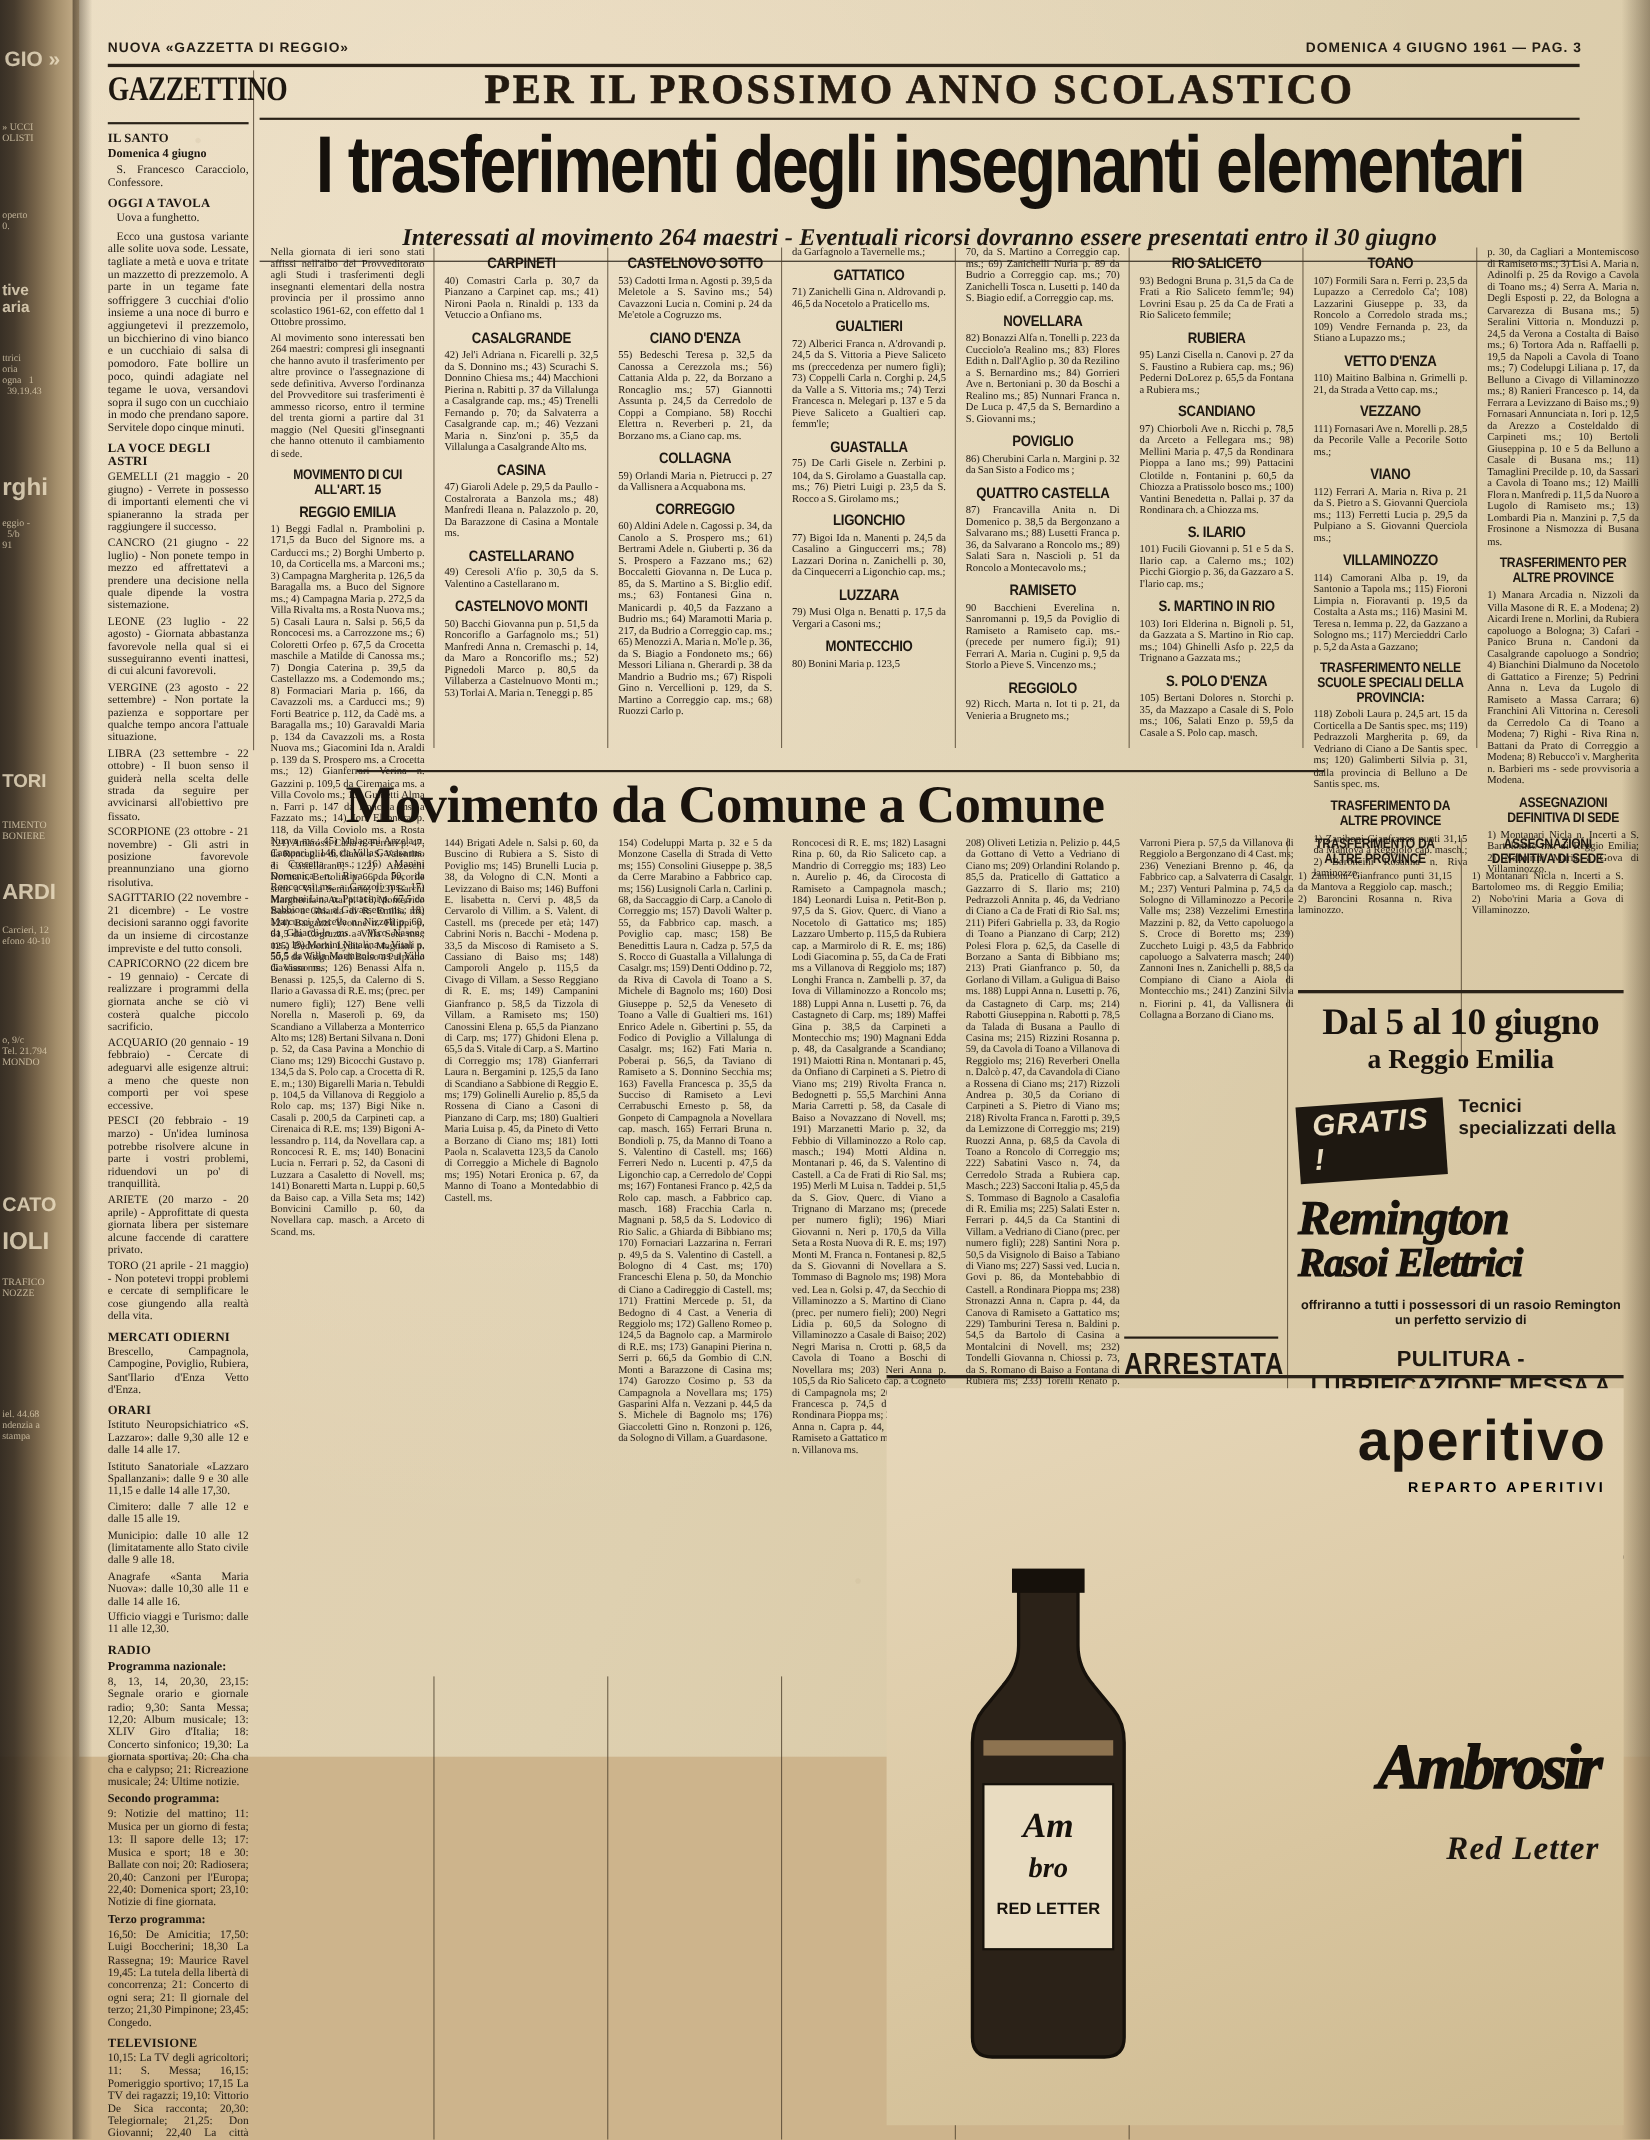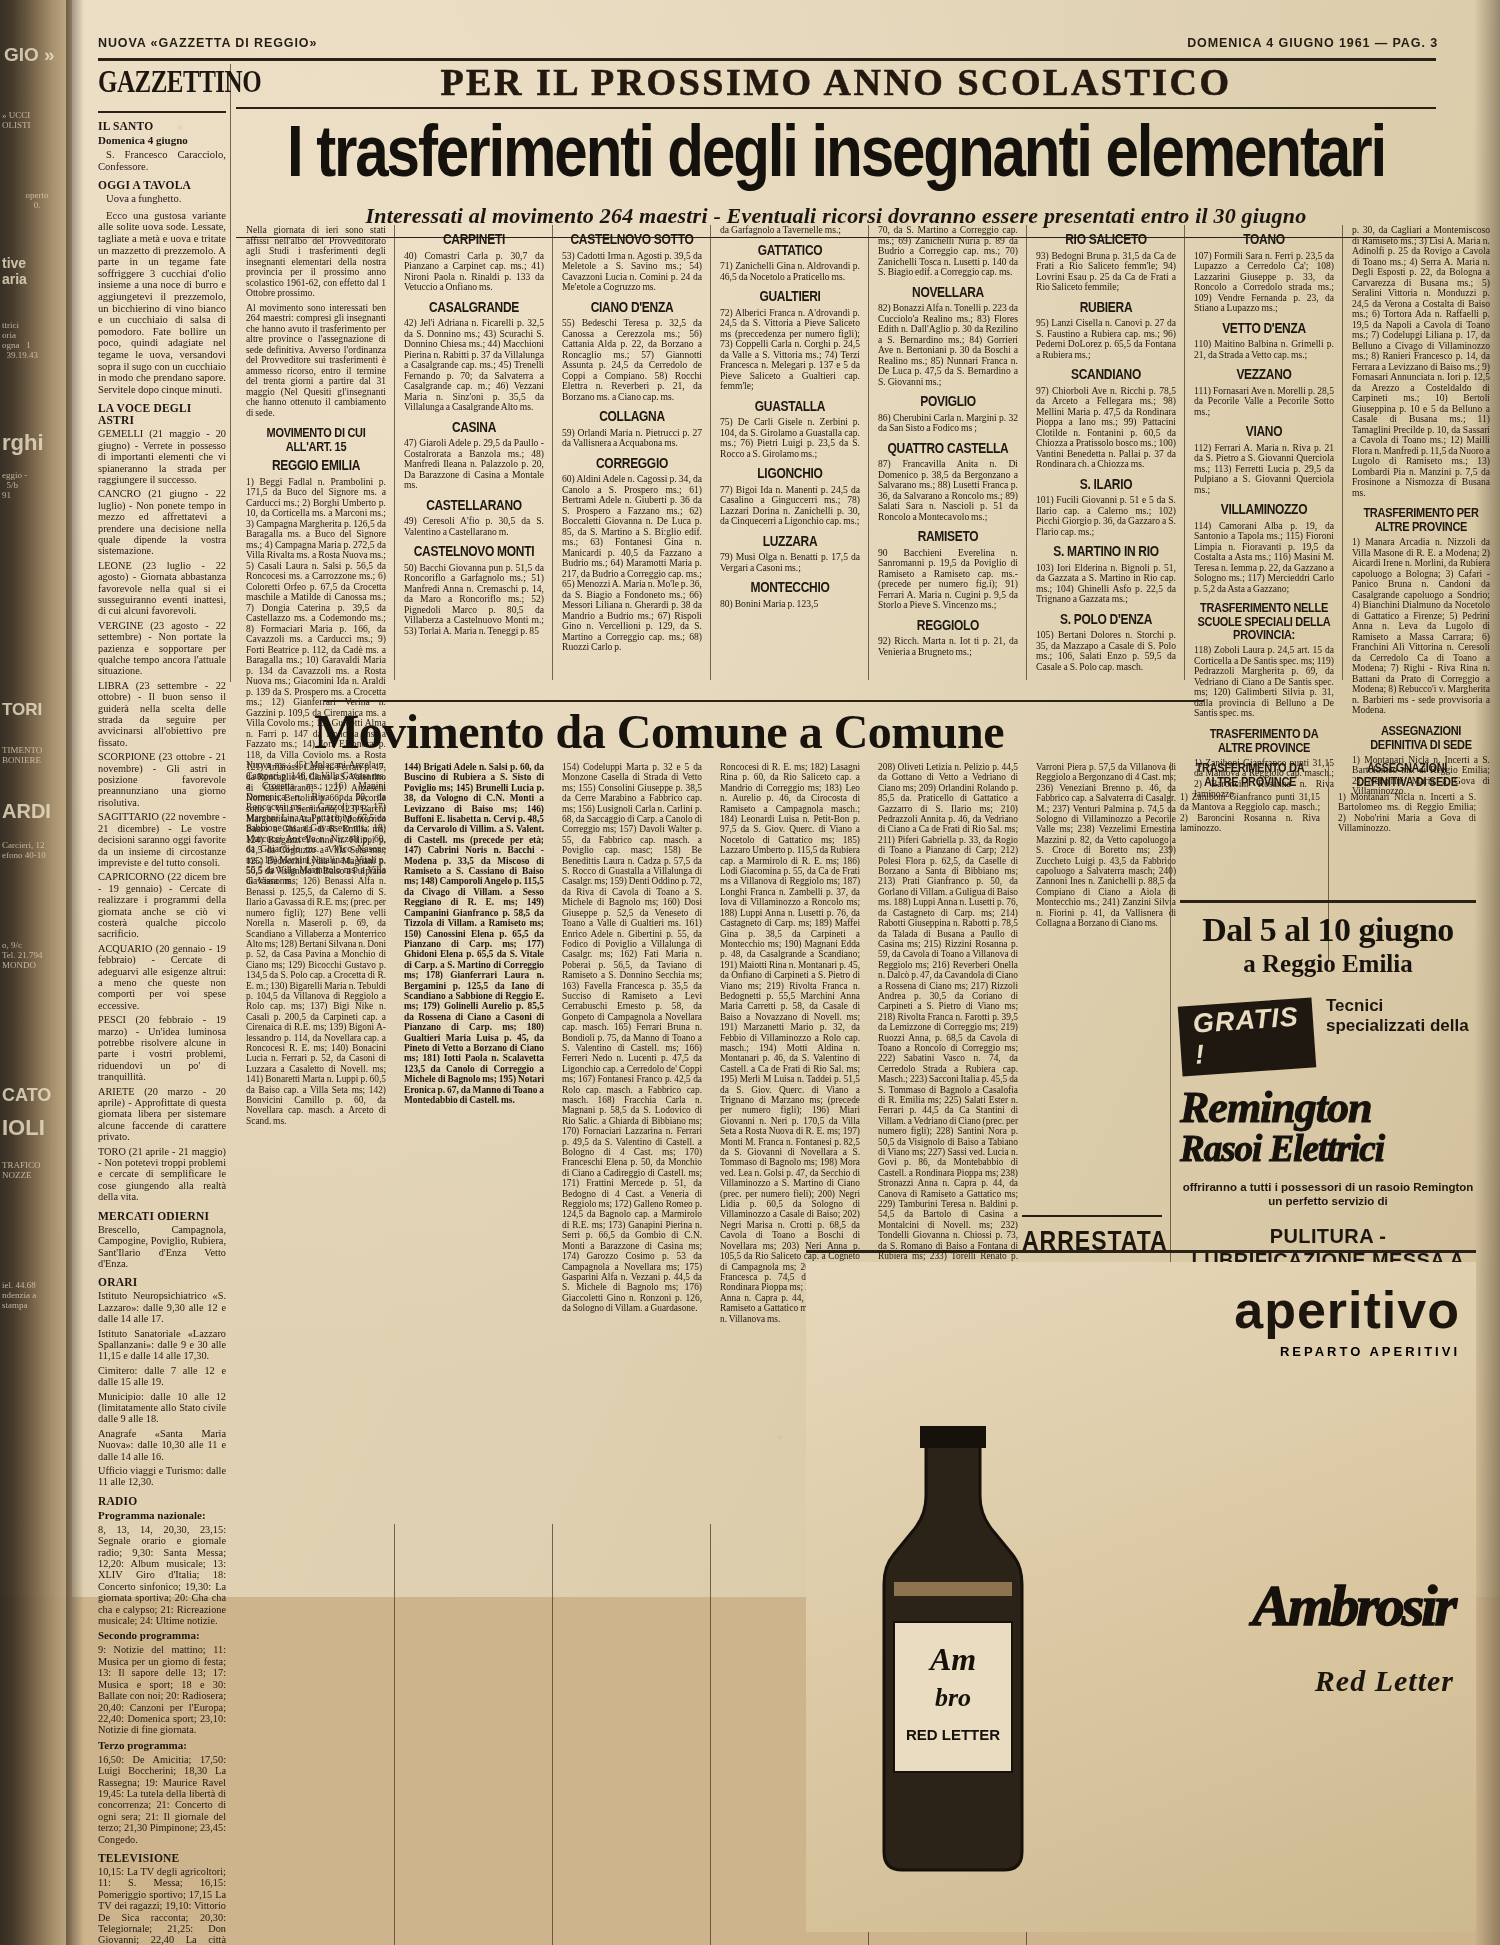--- a/index.html
+++ b/index.html
@@ -209,21 +209,21 @@
 
 <div id="page">
 
   <div class="spine"></div>
   <div class="spine-edge"></div>
   <div class="right-edge"></div>
 
   <div class="bleed-left">
     <div class="blbig" style="position:absolute;left:4px;top:44px;">GIO »</div>
     <div class="bl" style="position:absolute;left:2px;top:110px;width:70px;">» UCCI<br>OLISTI</div>
-    <div class="bl" style="position:absolute;left:2px;top:190px;width:70px;text-align:center;">operto<br>0.</div>
+    <div class="bl" style="position:absolute;left:2px;top:190px;width:70px;">operto<br>0.</div>
     <div class="blbig" style="position:absolute;left:2px;top:255px;font-size:14px;">tive<br>aria</div>
     <div class="bl" style="position:absolute;left:2px;top:320px;width:70px;">ttrici<br>oria<br>ogna &nbsp; 1<br>&nbsp; 39.19.43</div>
     <div class="blbig" style="position:absolute;left:2px;top:430px;font-size:22px;">rghi</div>
     <div class="bl" style="position:absolute;left:2px;top:470px;width:70px;">eggio -<br>&nbsp; 5/b<br>91</div>
     <div class="blbig" style="position:absolute;left:2px;top:700px;font-size:17px;">TORI</div>
     <div class="bl" style="position:absolute;left:2px;top:745px;width:70px;">TIMENTO<br>BONIERE</div>
     <div class="blbig" style="position:absolute;left:2px;top:800px;font-size:20px;">ARDI</div>
     <div class="bl" style="position:absolute;left:2px;top:840px;width:70px;">Carcieri, 12<br>efono 40-10</div>
     <div class="bl" style="position:absolute;left:2px;top:940px;width:70px;">o, 9/c<br>Tel. 21.794<br>MONDO</div>
     <div class="blbig" style="position:absolute;left:2px;top:1085px;font-size:18px;">CATO</div>
@@ -412,21 +412,21 @@
     </div>
 
     <div class="hrule" style="left:240px;top:700px;width:880px;"></div>
     <div class="mov-title ink">Movimento da Comune a Comune</div>
 
     <div class="low ink">
       <div class="lowcol" style="left:148px;width:140px;">
         <p>121) Amarossi Carla n. Ferrari p. 47, da Roncaglio di Ciano a S. Valentino di Castellarano; 122) Anzeschi Norma n. Bertolini p. 66, da Pecorile sotto a Villa Seminaria; 123) Barchi Margherita n. Atal p. 116, Monterrico Basso a Ghiarda di R. Emilia ms; 124) Bargazzi Yvonne n. Filippi p. 61,5 da Cogruzzo a Villa Seta ms.; 125) Bedocchi Lydia n. Magnani p. 50,5 da Visignolo di Baiso a Pulpiano di Viano ms; 126) Benassi Alfa n. Benassi p. 125,5, da Calerno di S. Ilario a Gavassa di R.E. ms; (prec. per numero figli); 127) Bene velli Norella n. Maserolì p. 69, da Scandiano a Villaberza a Monterrico Alto ms; 128) Bertani Silvana n. Doni p. 52, da Casa Pavina a Monchio di Ciano ms; 129) Bicocchi Gustavo p. 134,5 da S. Polo cap. a Crocetta di R. E. m.; 130) Bigarelli Maria n. Tebuldi p. 104,5 da Villanova di Reggiolo a Rolo cap. ms; 137) Bigi Nike n. Casali p. 200,5 da Carpineti cap. a Cirenaica di R.E. ms; 139) Bigoni A- lessandro p. 114, da Novellara cap. a Roncocesi R. E. ms; 140) Bonacini Lucia n. Ferrari p. 52, da Casoni di Luzzara a Casaletto di Novell. ms; 141) Bonaretti Marta n. Luppi p. 60,5 da Baiso cap. a Villa Seta ms; 142) Bonvicini Camillo p. 60, da Novellara cap. masch. a Arceto di Scand. ms.</p>
       </div>
       <div class="col-sep" style="left:296px;top:762px;height:700px;"></div>
-      <div class="lowcol" style="left:306px;width:140px;font-weight:bold;">
+      <div class="lowcol" style="left:306px;width:140px;">
         <p>144) Brigati Adele n. Salsi p. 60, da Buscino di Rubiera a S. Sisto di Poviglio ms; 145) Brunelli Lucia p. 38, da Vologno di C.N. Monti a Levizzano di Baiso ms; 146) Buffoni E. lisabetta n. Cervi p. 48,5 da Cervarolo di Villim. a S. Valent. di Castell. ms (precede per età; 147) Cabrini Noris n. Bacchi - Modena p. 33,5 da Miscoso di Ramiseto a S. Cassiano di Baiso ms; 148) Camporoli Angelo p. 115,5 da Civago di Villam. a Sesso Reggiano di R. E. ms; 149) Campanini Gianfranco p. 58,5 da Tizzola di Villam. a Ramiseto ms; 150) Canossini Elena p. 65,5 da Pianzano di Carp. ms; 177) Ghidoni Elena p. 65,5 da S. Vitale di Carp. a S. Martino di Correggio ms; 178) Gianferrari Laura n. Bergamini p. 125,5 da Iano di Scandiano a Sabbione di Reggio E. ms; 179) Golinelli Aurelio p. 85,5 da Rossena di Ciano a Casoni di Pianzano di Carp. ms; 180) Gualtieri Maria Luisa p. 45, da Pineto di Vetto a Borzano di Ciano ms; 181) Iotti Paola n. Scalavetta 123,5 da Canolo di Correggio a Michele di Bagnolo ms; 195) Notari Eronica p. 67, da Manno di Toano a Montedabbio di Castell. ms.</p>
       </div>
       <div class="col-sep" style="left:454px;top:762px;height:700px;"></div>
       <div class="lowcol" style="left:464px;width:140px;">
         <p>154) Codeluppi Marta p. 32 e 5 da Monzone Casella di Strada di Vetto ms; 155) Consolini Giuseppe p. 38,5 da Cerre Marabino a Fabbrico cap. ms; 156) Lusignoli Carla n. Carlini p. 68, da Saccaggio di Carp. a Canolo di Correggio ms; 157) Davoli Walter p. 55, da Fabbrico cap. masch. a Poviglio cap. masc; 158) Be Benedittis Laura n. Cadza p. 57,5 da S. Rocco di Guastalla a Villalunga di Casalgr. ms; 159) Denti Oddino p. 72, da Riva di Cavola di Toano a S. Michele di Bagnolo ms; 160) Dosi Giuseppe p. 52,5 da Veneseto di Toano a Valle di Gualtieri ms. 161) Enrico Adele n. Gibertini p. 55, da Fodico di Poviglio a Villalunga di Casalgr. ms; 162) Fati Maria n. Poberai p. 56,5, da Taviano di Ramiseto a S. Donnino Secchia ms; 163) Favella Francesca p. 35,5 da Succiso di Ramiseto a Levi Cerrabuschi Ernesto p. 58, da Gonpeto di Campagnola a Novellara cap. masch. 165) Ferrari Bruna n. Bondiolì p. 75, da Manno di Toano a S. Valentino di Castell. ms; 166) Ferreri Nedo n. Lucenti p. 47,5 da Ligonchio cap. a Cerredolo de' Coppi ms; 167) Fontanesi Franco p. 42,5 da Rolo cap. masch. a Fabbrico cap. masch. 168) Fracchia Carla n. Magnani p. 58,5 da S. Lodovico di Rio Salic. a Ghiarda di Bibbiano ms; 170) Fornaciari Lazzarina n. Ferrari p. 49,5 da S. Valentino di Castell. a Bologno di 4 Cast. ms; 170) Franceschi Elena p. 50, da Monchio di Ciano a Cadireggio di Castell. ms; 171) Frattini Mercede p. 51, da Bedogno di 4 Cast. a Veneria di Reggiolo ms; 172) Galleno Romeo p. 124,5 da Bagnolo cap. a Marmirolo di R.E. ms; 173) Ganapini Pierina n. Serri p. 66,5 da Gombio di C.N. Monti a Barazzone di Casina ms; 174) Garozzo Cosimo p. 53 da Campagnola a Novellara ms; 175) Gasparini Alfa n. Vezzani p. 44,5 da S. Michele di Bagnolo ms; 176) Giaccoletti Gino n. Ronzoni p. 126, da Sologno di Villam. a Guardasone.</p>
       </div>
       <div class="col-sep" style="left:612px;top:762px;height:700px;"></div>
       <div class="lowcol" style="left:622px;width:140px;">
         <p>Roncocesi di R. E. ms; 182) Lasagni Rina p. 60, da Rio Saliceto cap. a Mandrio di Correggio ms; 183) Leo n. Aurelio p. 46, da Cirocosta di Ramiseto a Campagnola masch.; 184) Leonardi Luisa n. Petit-Bon p. 97,5 da S. Giov. Querc. di Viano a Nocetolo di Gattatico ms; 185) Lazzaro Umberto p. 115,5 da Rubiera cap. a Marmirolo di R. E. ms; 186) Lodi Giacomina p. 55, da Ca de Frati ms a Villanova di Reggiolo ms; 187) Longhi Franca n. Zambelli p. 37, da Iova di Villaminozzo a Roncolo ms; 188) Luppi Anna n. Lusetti p. 76, da Castagneto di Carp. ms; 189) Maffei Gina p. 38,5 da Carpineti a Montecchio ms; 190) Magnani Edda p. 48, da Casalgrande a Scandiano; 191) Maiotti Rina n. Montanari p. 45, da Onfiano di Carpineti a S. Pietro di Viano ms; 219) Rivolta Franca n. Bedognetti p. 55,5 Marchini Anna Maria Carretti p. 58, da Casale di Baiso a Novazzano di Novell. ms; 191) Marzanetti Mario p. 32, da Febbio di Villaminozzo a Rolo cap. masch.; 194) Motti Aldina n. Montanari p. 46, da S. Valentino di Castell. a Ca de Frati di Rio Sal. ms; 195) Merli M Luisa n. Taddei p. 51,5 da S. Giov. Querc. di Viano a Trignano di Marzano ms; (precede per numero figli); 196) Miari Giovanni n. Neri p. 170,5 da Villa Seta a Rosta Nuova di R. E. ms; 197) Monti M. Franca n. Fontanesi p. 82,5 da S. Giovanni di Novellara a S. Tommaso di Bagnolo ms; 198) Mora ved. Lea n. Golsi p. 47, da Secchio di Villaminozzo a S. Martino di Ciano (prec. per numero fieli); 200) Negri Lidia p. 60,5 da Sologno di Villaminozzo a Casale di Baiso; 202) Negri Marisa n. Crotti p. 68,5 da Cavola di Toano a Boschi di Novellara ms; 203) Neri Anna p. 105,5 da Rio Saliceto cap. a Cogneto di Campagnola ms; 204) Nicoli M. Francesca p. 74,5 da Cantola di Rondinara Pioppa ms; 238) Stronazzi Anna n. Capra p. 44, da Canova di Ramiseto a Gattatico ms; 205) Nuova n. Villanova ms.</p>
       </div>

